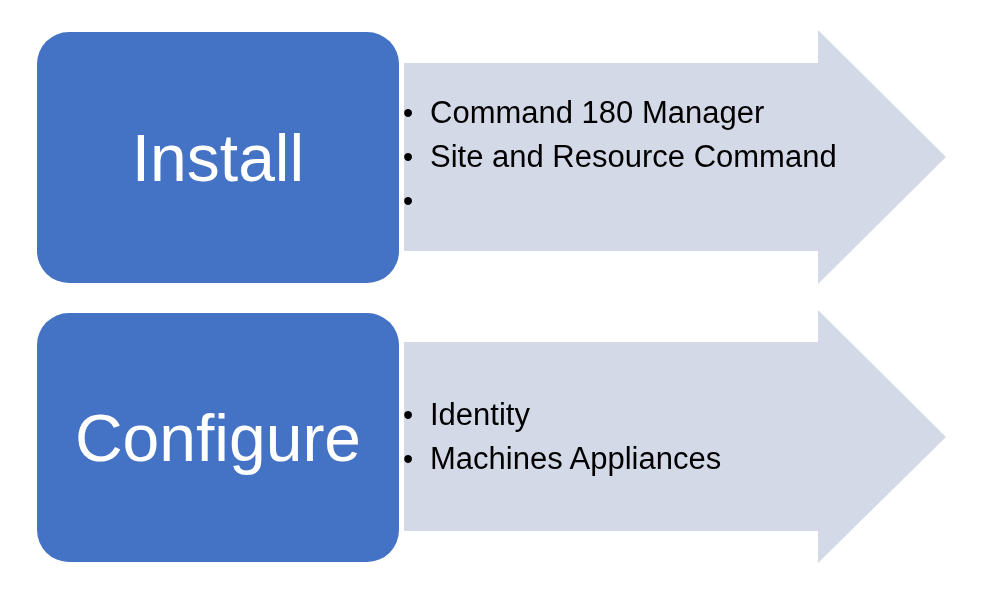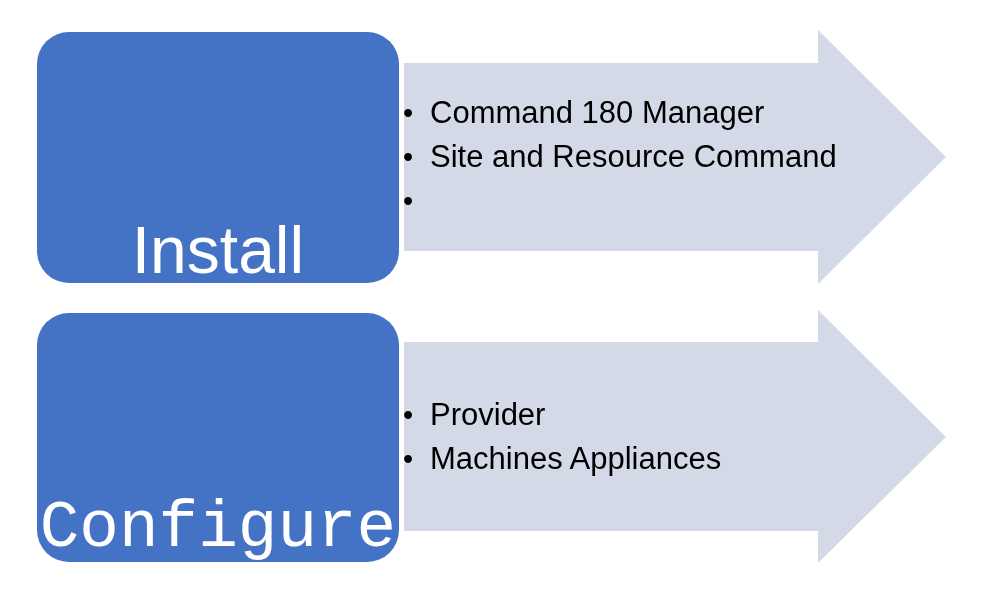--- a/index.html
+++ b/index.html
@@ -12,28 +12,28 @@
     font-family: "Liberation Sans", sans-serif;
   }
   .step-box {
     position: absolute;
     left: 37px;
     width: 362px;
     background: #4472C4;
     border-radius: 32px;
     color: #ffffff;
     display: flex;
-    align-items: flex-end;
+    align-items: center;
     justify-content: center;
     font-size: 66px;
     line-height: 1;
     letter-spacing: 0;
   }
   .step-box.row1 { top: 32px;  height: 251px; }
-  .step-box.row2 { top: 313px; height: 249px; font-family: Liberation Mono, monospace; }
+  .step-box.row2 { top: 313px; height: 249px; }
 
   .arrow-svg { position: absolute; left: 404px; display: block; }
   .arrow-svg.row1 { top: 30px;  width: 542px; height: 254px; }
   .arrow-svg.row2 { top: 310px; width: 542px; height: 253px; }
 
   .items {
     position: absolute;
     left: 403px;
     display: flex;
     flex-direction: column;
@@ -86,21 +86,21 @@
     <polygon points="0,32 414,32 414,0 542,127 414,253 414,221 0,221" fill="#D4D9E8"></polygon>
   </svg>
 
   <div class="step-box row2">
     <span>Configure</span>
   </div>
 
   <div class="items row2">
     <div class="bullet-line">
       <span class="bullet-dot">•</span>
-      <span>Provider</span>
+      <span>Identity</span>
     </div>
     <div class="bullet-line">
       <span class="bullet-dot">•</span>
       <span>Machines Appliances</span>
     </div>
   </div>
 
 </div>
 
 </body></html>

